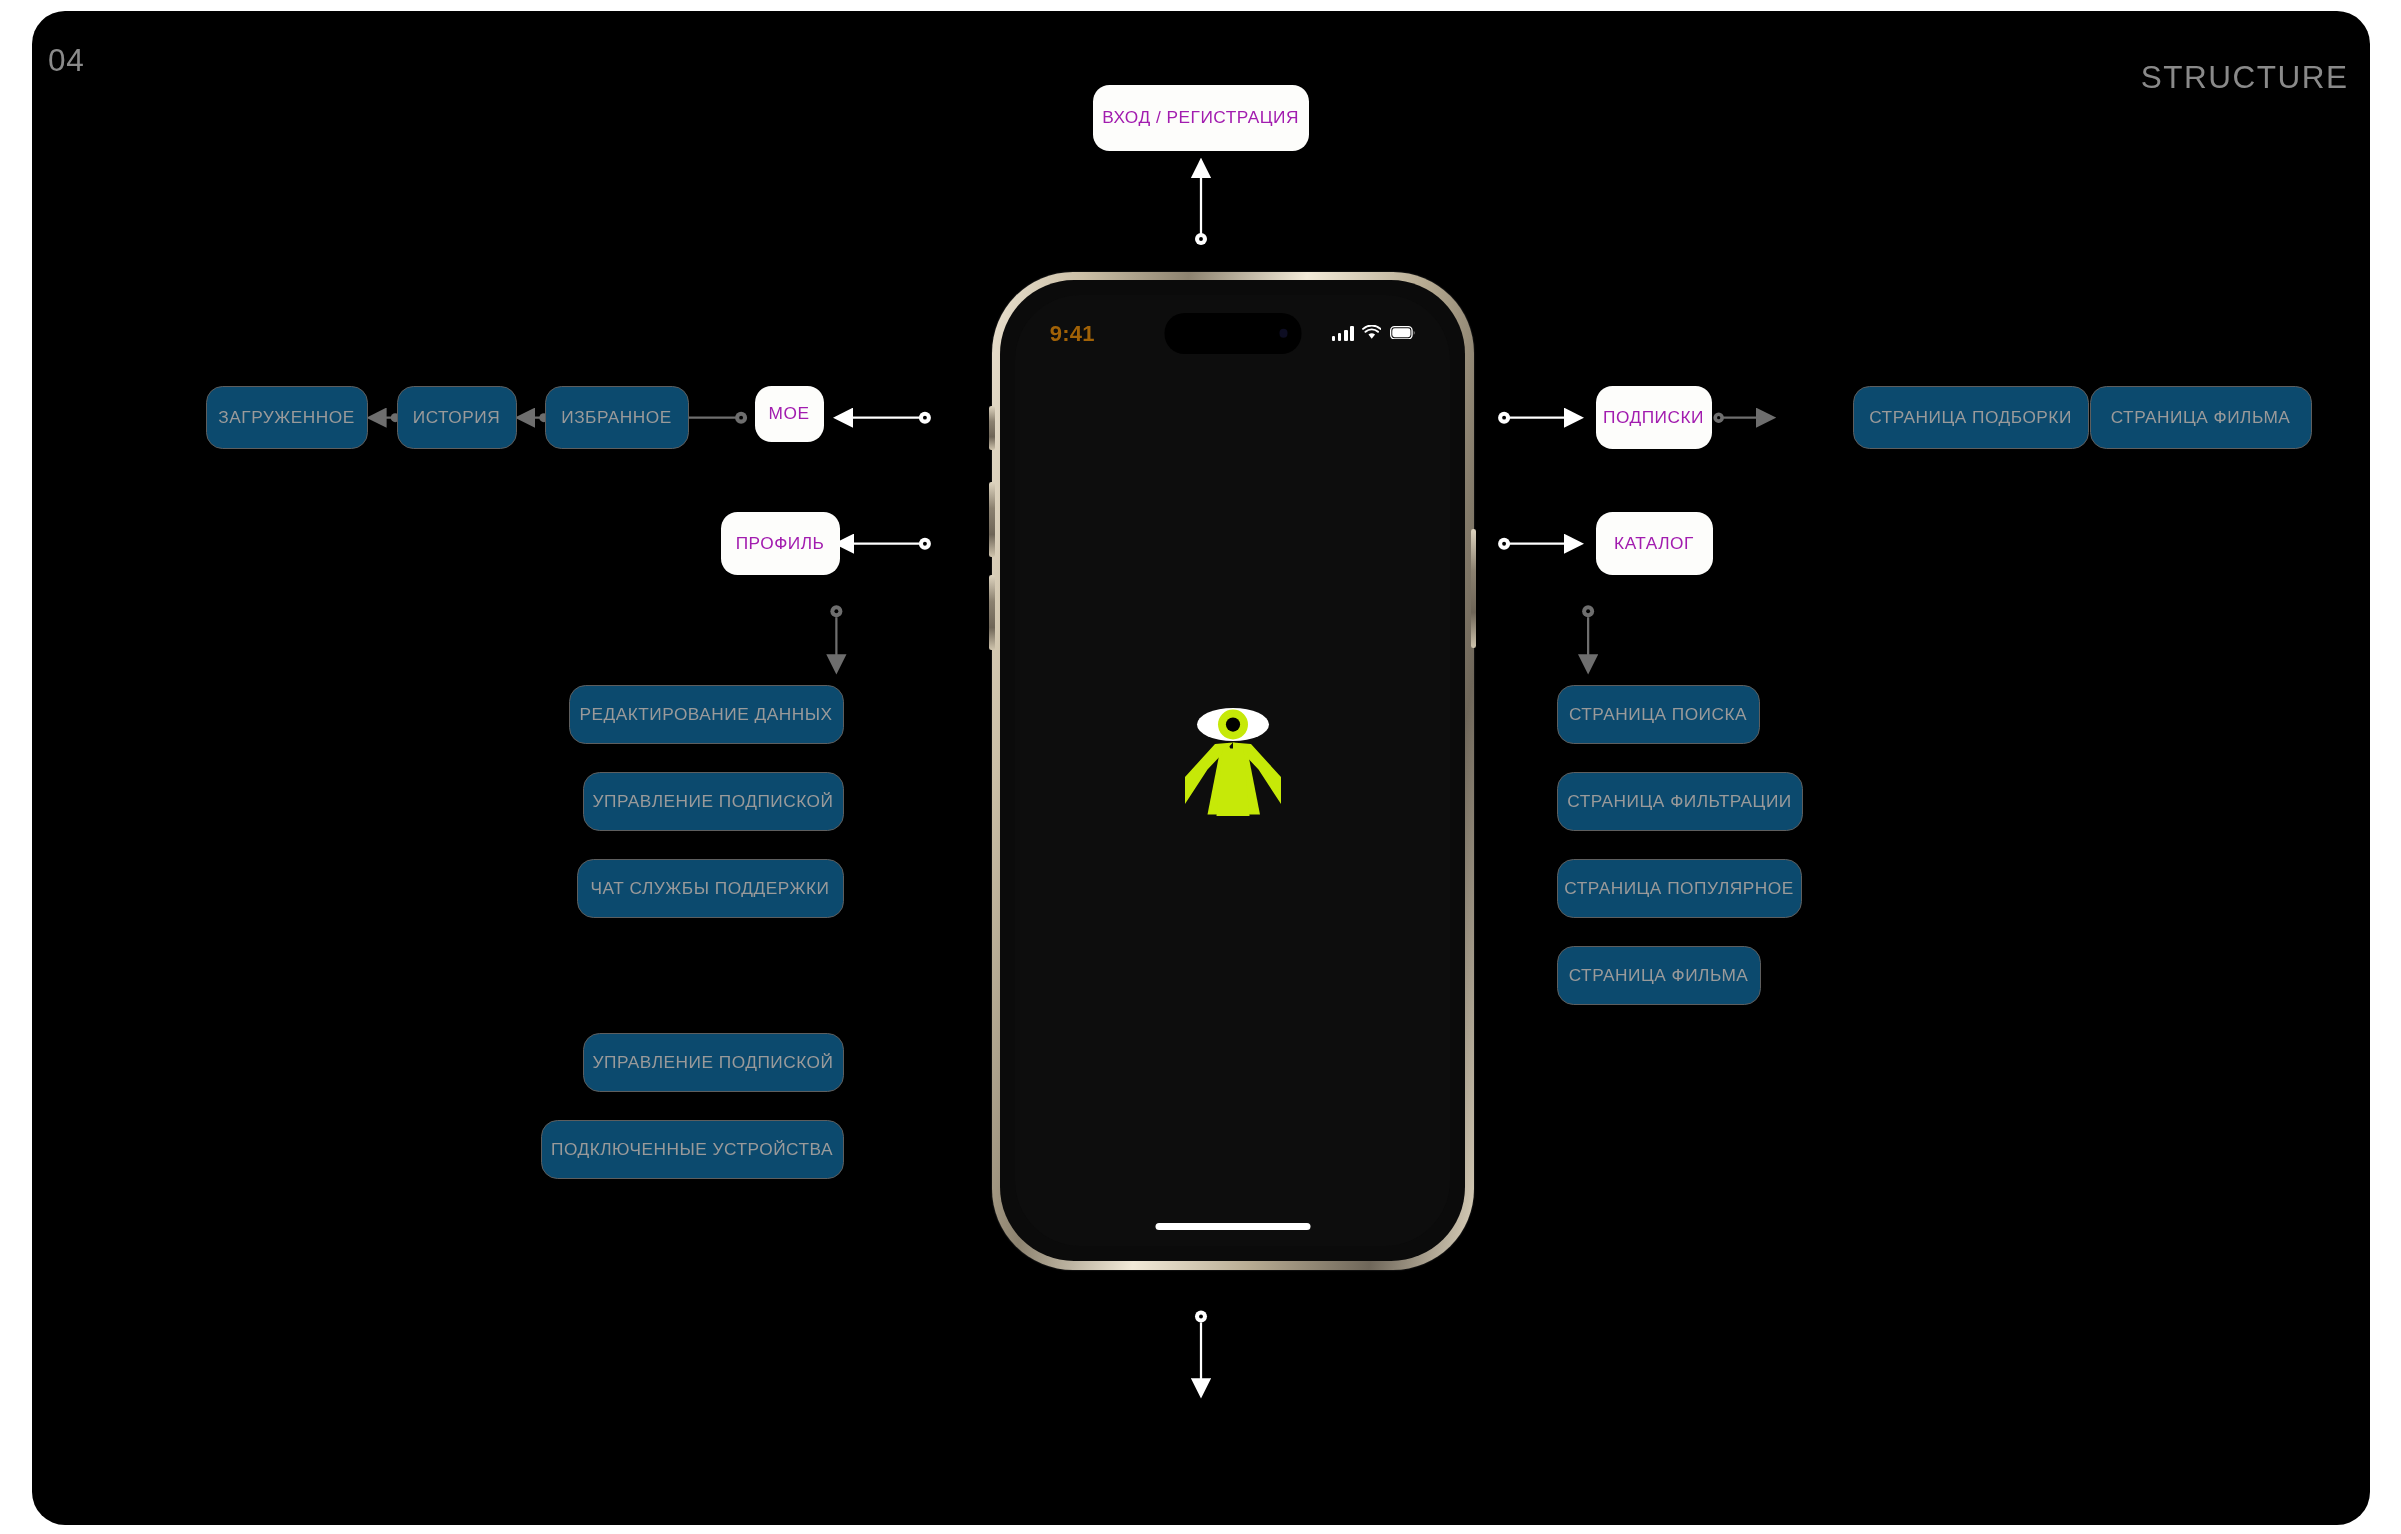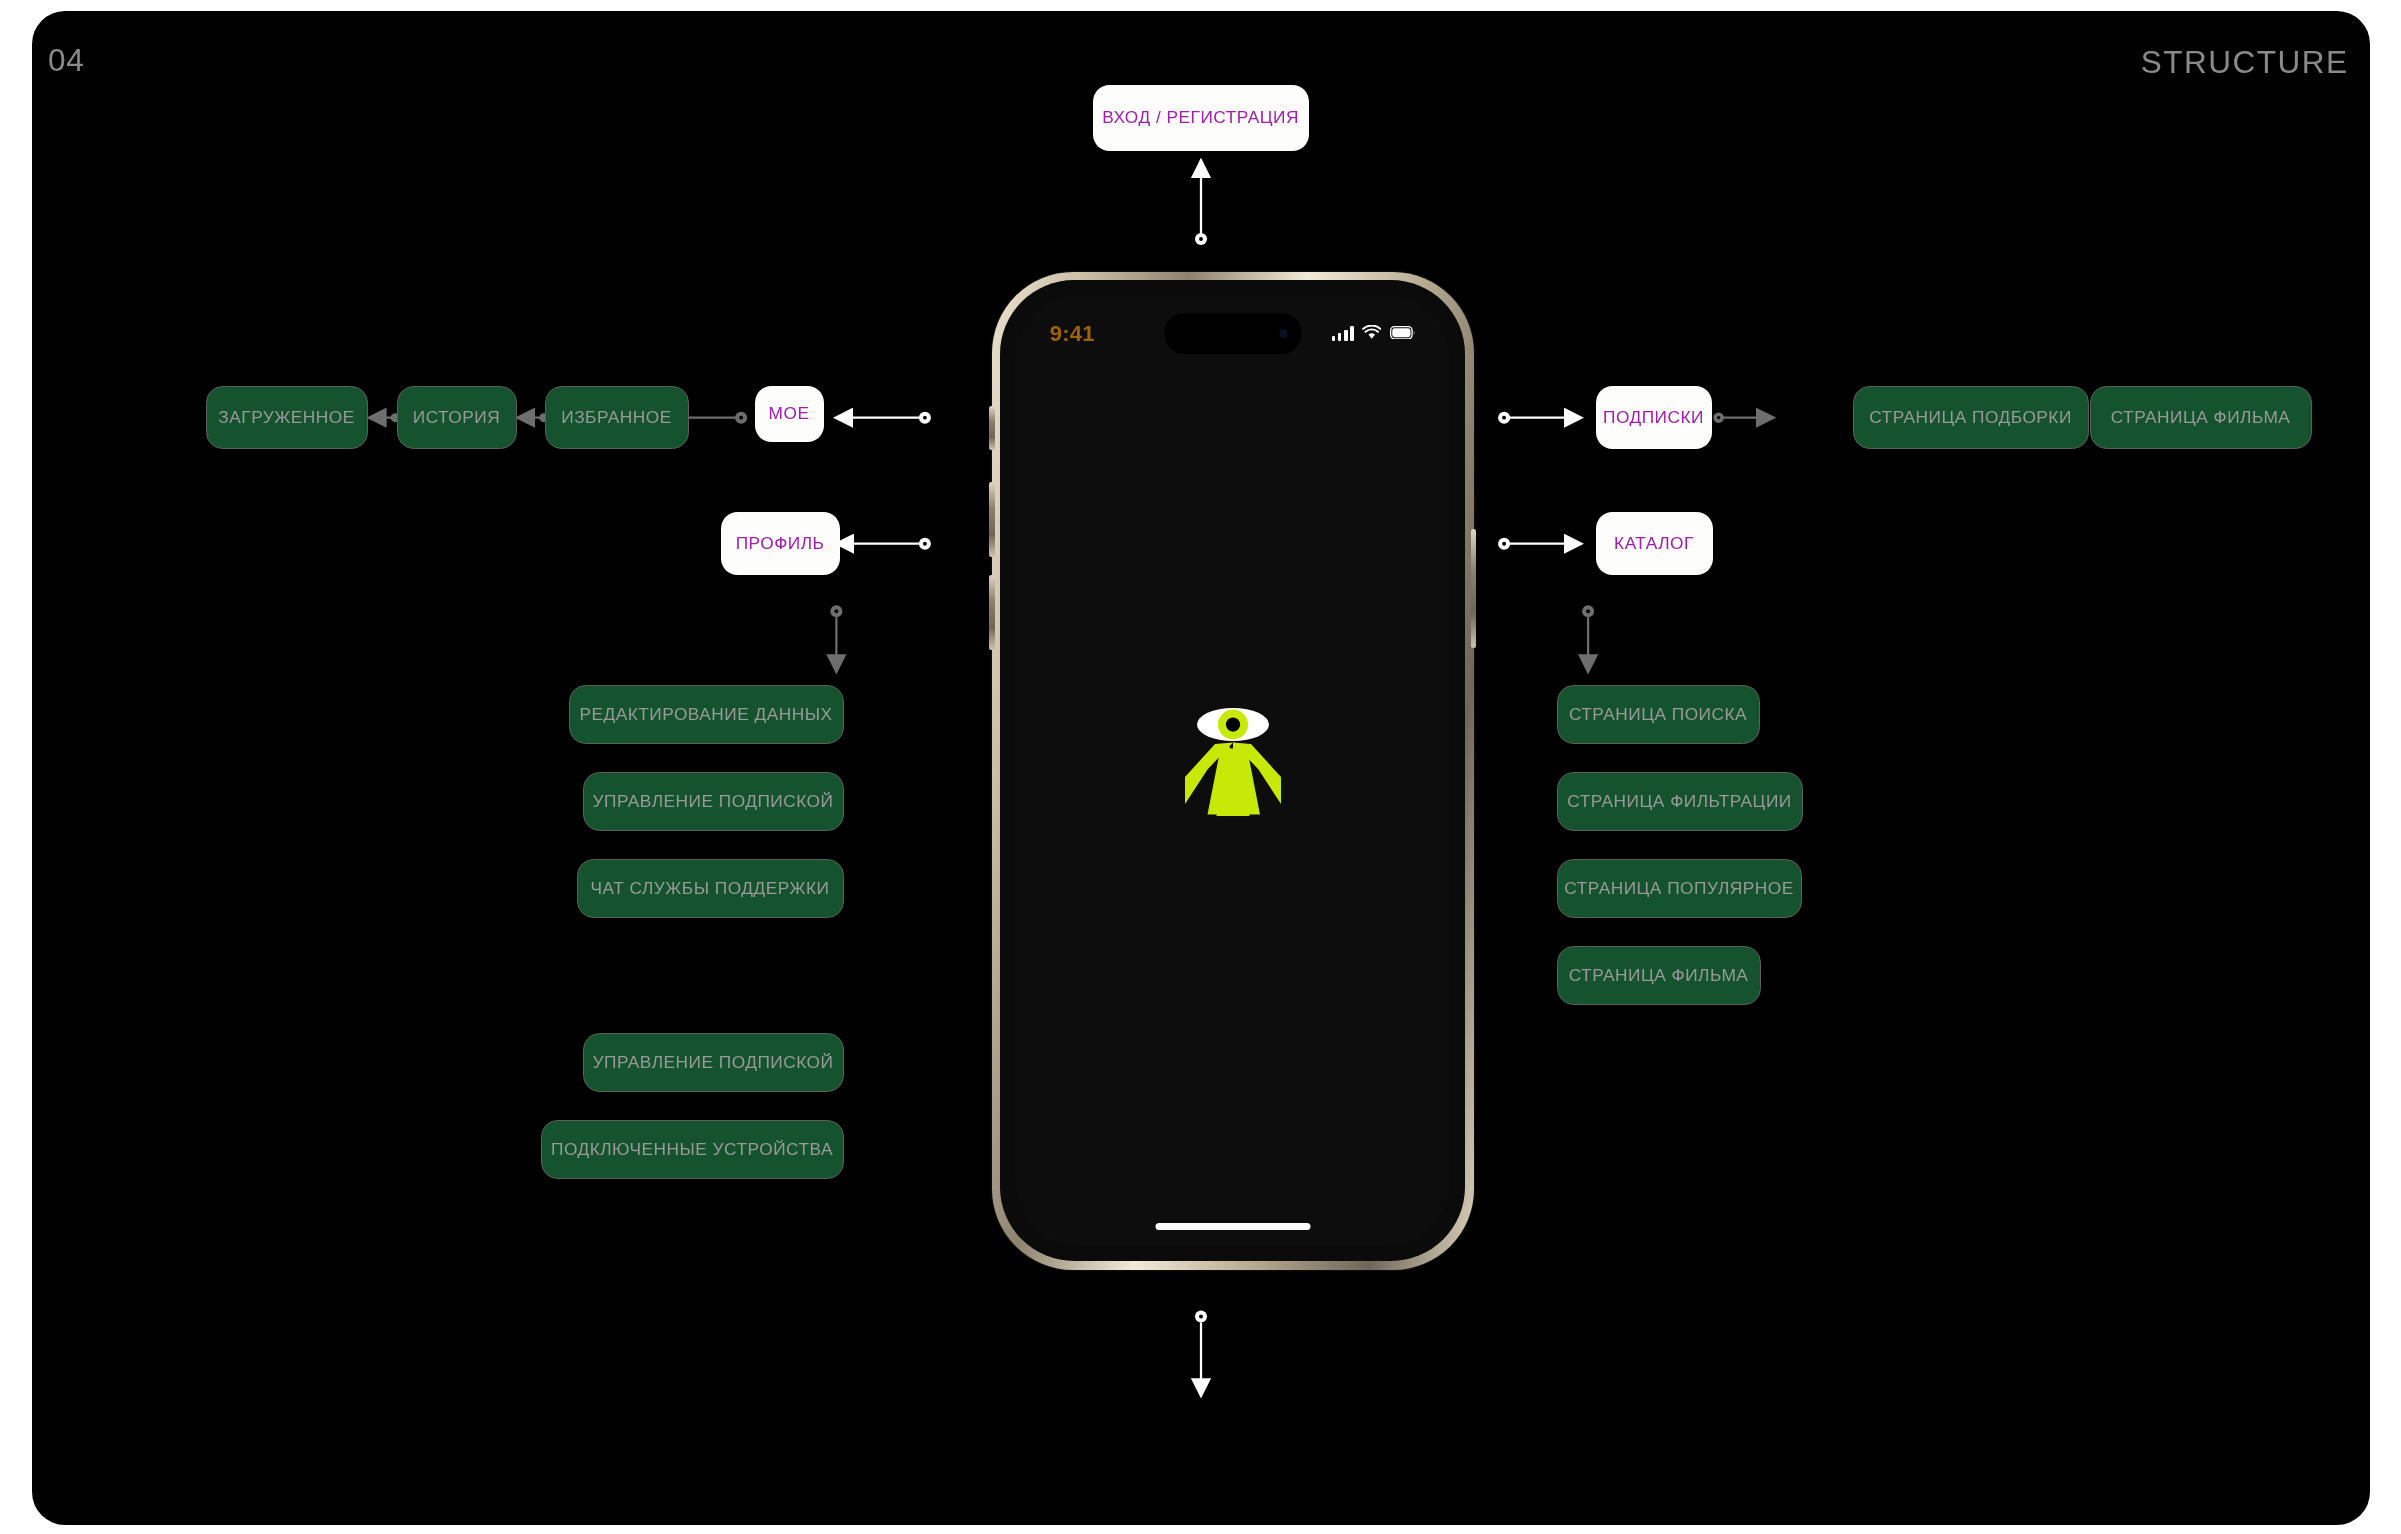--- a/index.html
+++ b/index.html
@@ -20,21 +20,21 @@
   
   .hdr {
     position: absolute;
     font-size: 31.5px;
     letter-spacing: 0.8px;
     color: #8a8a8a;
     font-weight: 400;
     white-space: nowrap;
   }
   #page-num { left: 16.5px; top: 31.5px; }
-  #section-title { right: 21px; top: 33px; letter-spacing: 1.5px; }
+  #section-title { right: 21px; top: 48px; letter-spacing: 1.5px; }
 
   
   .node {
     position: absolute;
     display: flex;
     align-items: center;
     justify-content: center;
     box-sizing: border-box;
     border-radius: 16.5px;
     font-size: 17.3px;
@@ -43,21 +43,21 @@
     text-align: center;
     padding: 0 19.5px;
   }
   .node.primary {
     background: #fdfdfb;
     color: #a21caf;
     border: none;
     font-weight: 500;
   }
   .node.secondary {
-    background: #14532d;
+    background: #0c4a6e;
     color: #9a9a9a;
     border: 1.2px solid #5e5e5e;
     font-weight: 400;
   }
 
   
   .conn { position: absolute; }
   .conn svg { display: block; overflow: visible; }
 
   

